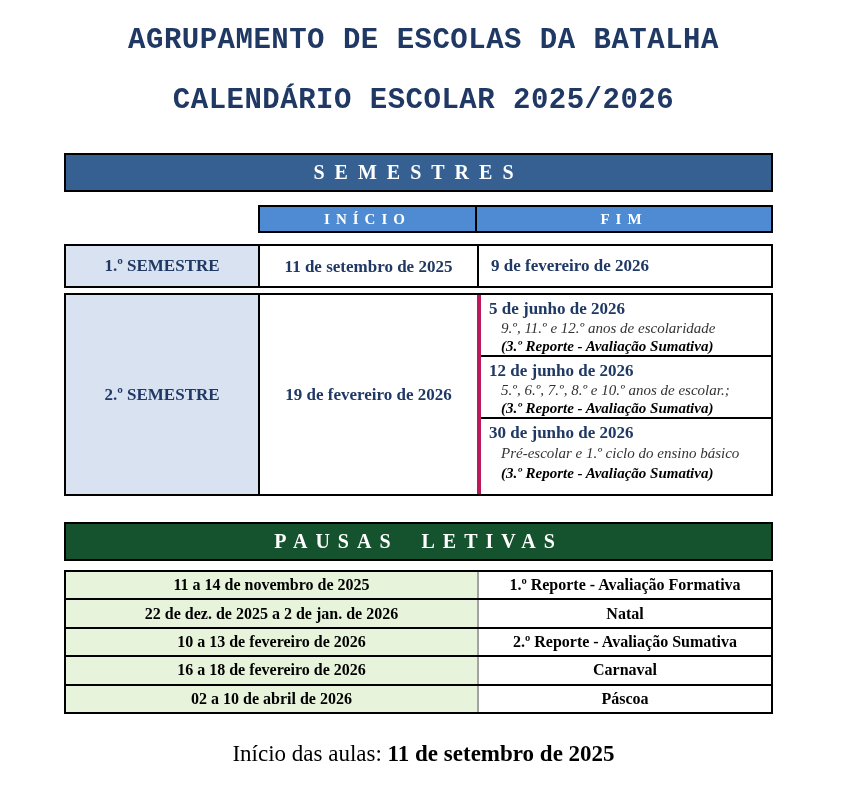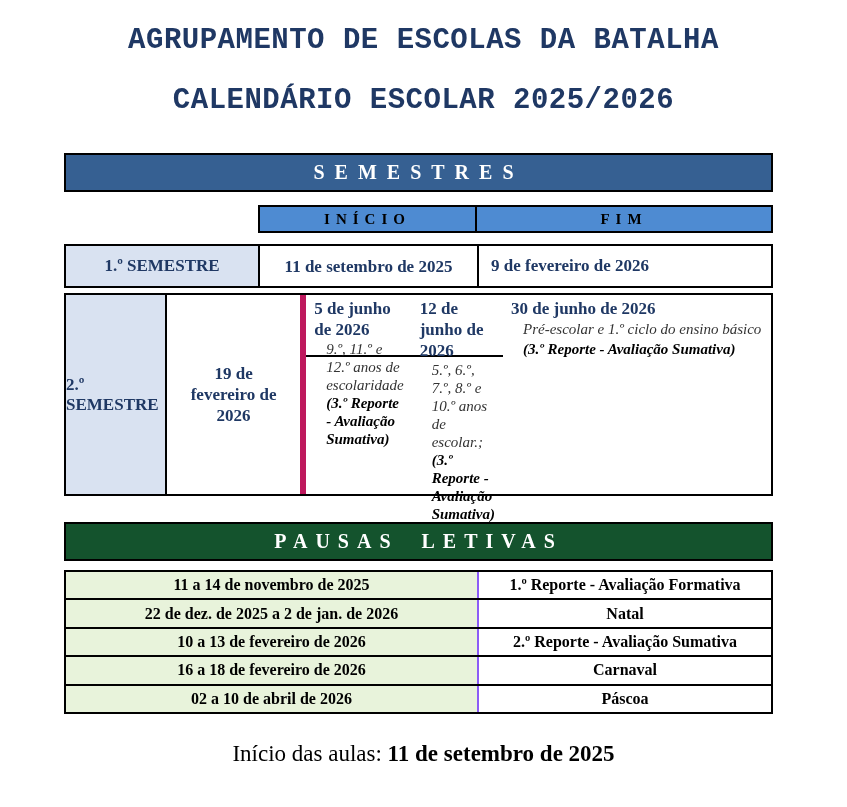--- a/index.html
+++ b/index.html
@@ -34,21 +34,21 @@
     background: #14532d; letter-spacing: 8px; word-spacing: 10px;
   }
 
   
   .cols-header {
     position: absolute; left: 258px; top: 205px; width: 515px; height: 28px;
     display: flex; border: 2px solid #000; background: #4E8BD2;
   }
   .cols-header .hcell {
     display: flex; align-items: center; justify-content: center;
-    color: #000000; font-weight: bold; font-size: 15px; letter-spacing: 6px;
+    color: #ffffff; font-weight: bold; font-size: 15px; letter-spacing: 6px;
   }
   .hcell.inicio { width: 217px; border-right: 2px solid #000; }
   .hcell.fim { flex: 1; }
 
   
   .sem-row {
     position: absolute; left: 64px; width: 709px;
     display: flex; border: 2px solid #000; background: #fff;
   }
   .row1 { top: 244px; height: 44px; font-family: Liberation Serif, serif; }
@@ -61,21 +61,21 @@
   .c.inicio-cell {
     width: 219px; border-left: 2px solid #000;
     color: #1F3864; font-weight: bold; font-size: 17px;
     text-align: center; line-height: 21px; padding: 0 22px;
   }
   .c.fim-cell {
     flex: 1; border-left: 2px solid #000;
     color: #1F3864; font-weight: bold; font-size: 17px;
     justify-content: flex-start; padding-left: 12px;
   }
-  .c.fim-stack { flex: 1; border-left: 6px solid #be185d; display: flex; flex-direction: row; align-items: stretch; justify-content: flex-start; }
+  .c.fim-stack { flex: 1; border-left: 4px solid #be185d; display: flex; flex-direction: column; align-items: stretch; justify-content: flex-start; }
   .subcell { padding: 3px 8px 0 8px; }
   .subcell.s1, .subcell.s2 { height: 62px; border-bottom: 2px solid #000; }
   .subcell.s3 { flex: 1; }
   .fdate { color: #1F3864; font-weight: bold; font-size: 17px; line-height: 21px; }
   .fdetail { color: #333333; font-style: italic; font-size: 15px; line-height: 18px; padding-left: 12px; }
   .freport { color: #000000; font-style: italic; font-weight: bold; font-size: 15px; line-height: 18px; padding-left: 12px; }
   .fdetail.inlineflow { width: 252px; line-height: 20px; }
   .freport-inline { font-weight: bold; color: #000; }
 
   
@@ -83,21 +83,21 @@
     position: absolute; left: 64px; top: 570px; width: 709px; height: 144px;
     display: flex; flex-direction: column; border: 2px solid #000; background: #fff;
   }
   .prow { flex: 1; display: flex; border-top: 2px solid #000; }
   .prow:first-child { border-top: none; }
   .pcell {
     display: flex; align-items: center; justify-content: center;
     font-weight: bold; font-size: 16px; color: #000;
   }
   .pcell.period { width: 411px; background: #E8F3DB; }
-  .pcell.plabel { flex: 1; border-left: 2px solid #8b5cf6; }
+  .pcell.plabel { flex: 1; border-left: 2px solid #a3a3a3; }
 
   
   .footer {
     position: absolute; left: 0; top: 741px; width: 100%;
     text-align: center; font-size: 23px; color: #000;
   }
   .footer .fbold { font-weight: bold; }
 </style>
 </head>
 <body>

